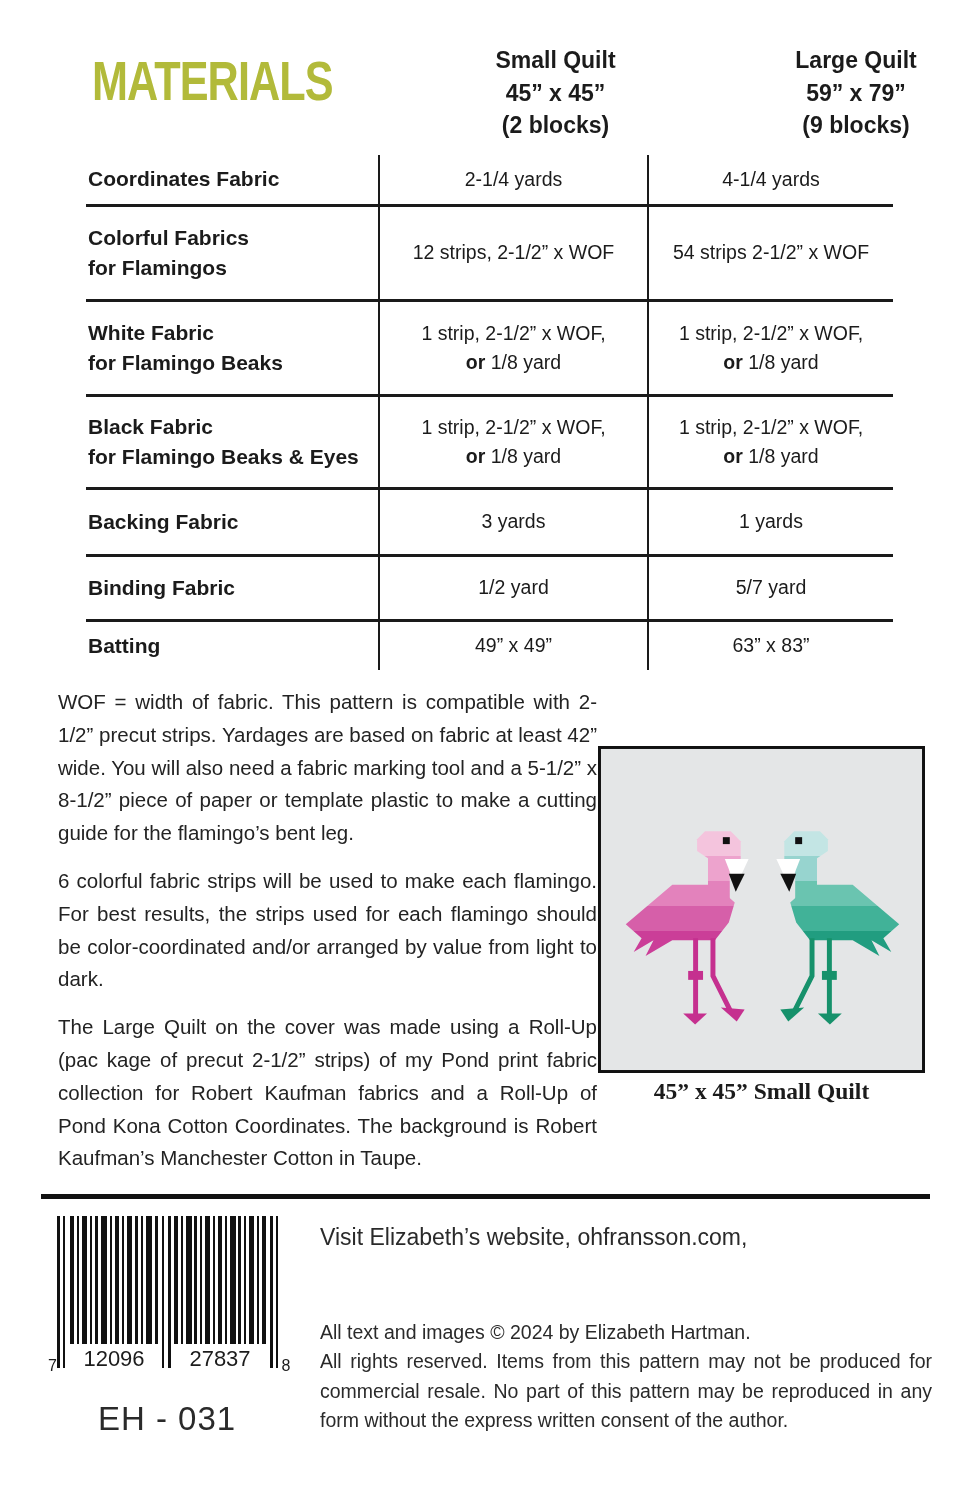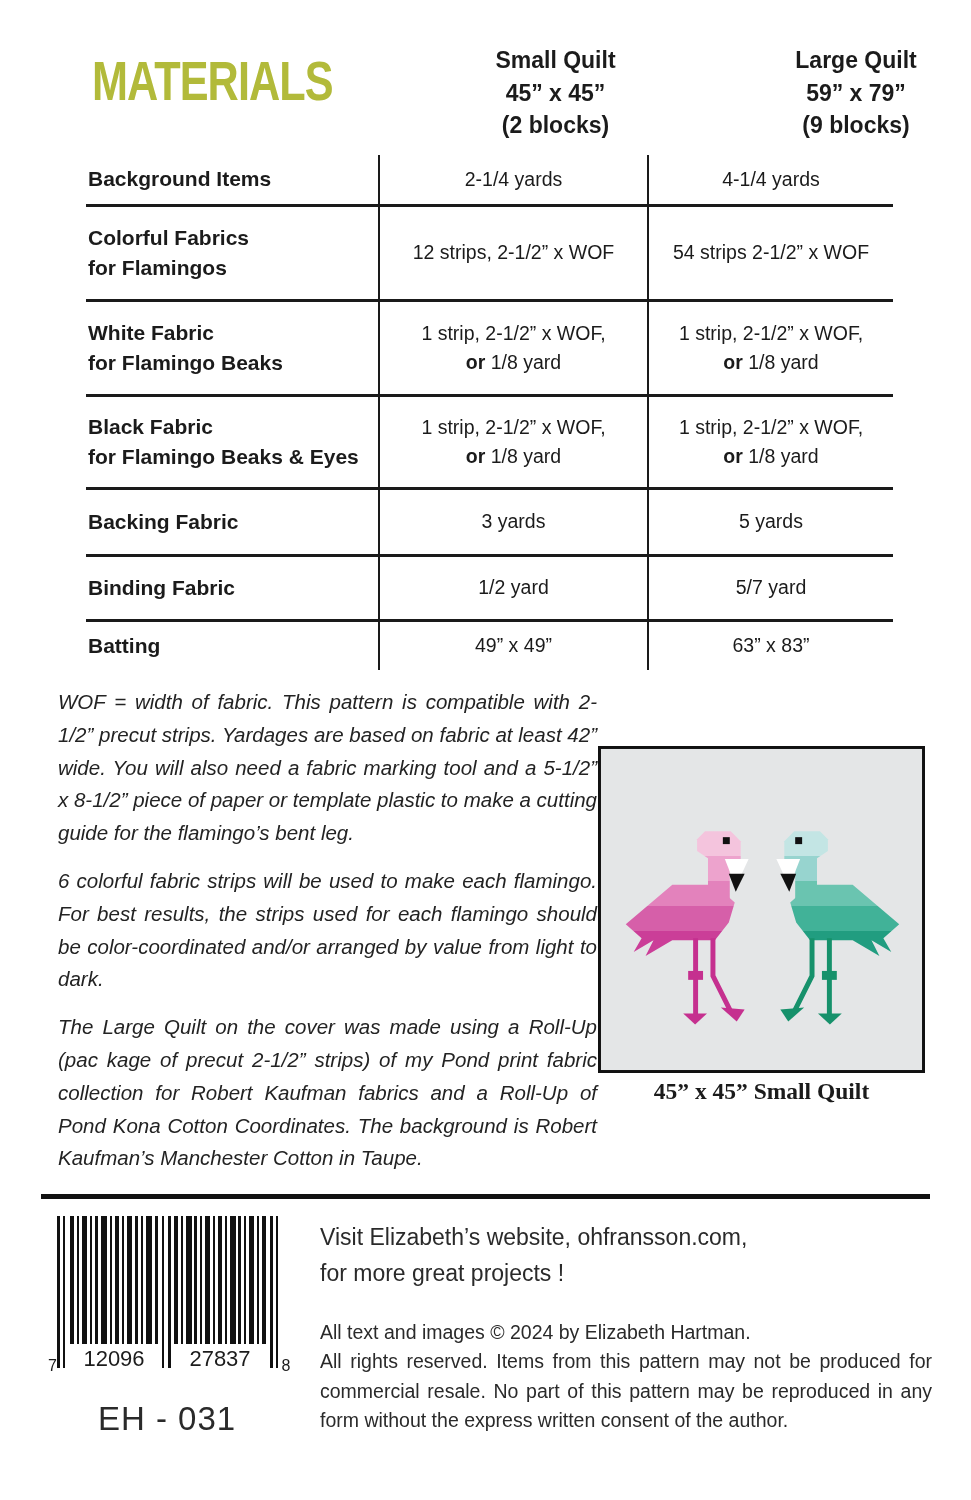--- a/index.html
+++ b/index.html
@@ -20,21 +20,21 @@
           grid-template-rows:52px 95px 95px 93px 67px 65px 48px;}
   .cell{display:flex;flex-direction:column;justify-content:center;}
   .lab{align-items:flex-start;font-weight:bold;font-size:21px;line-height:1.45;padding-left:2px;}
   .val{align-items:center;text-align:right;font-size:19.5px;line-height:1.5;}
   .c2,.c3{border-left:2px solid #1a1a1a;}
   .rb{border-bottom:3px solid #1a1a1a;}
 
   
   .notes{position:absolute;left:58px;top:686px;width:539px;font-size:20.5px;line-height:1.6;
          text-align:justify;color:#232323;}
-  .notes p{margin:0 0 15px 0;font-style:italic;}
+  .notes p{margin:0 0 15px 0;}
 
   
   .figure{position:absolute;left:598px;top:746px;width:327px;height:327px;}
   .figcap{position:absolute;left:598px;top:1078px;width:327px;text-align:center;
           font-weight:bold;font-size:23.5px;font-family:Liberation Serif, serif;}
 
   
   .rule{position:absolute;left:41px;top:1194px;width:889px;height:5px;background:#111;}
 
   
@@ -62,21 +62,21 @@
     <div class="colhead">
       <div>Large Quilt</div>
       <div>59” x 79”</div>
       <div>(9 blocks)</div>
     </div>
   </div>
 
   <div class="mtable">
 
     <div class="cell lab rb">
-        <span>Background Items</span>
+        <span>Coordinates Fabric</span>
       </div>
     <div class="cell val c2 rb">
         <span>2-1/4 yards</span>
       </div>
     <div class="cell val c3 rb">
         <span>4-1/4 yards</span>
       </div>
 
     <div class="cell lab rb">
         <span>Colorful Fabrics</span>
@@ -115,21 +115,21 @@
         <span><b>or</b><span> 1/8 yard</span></span>
       </div>
 
     <div class="cell lab rb">
         <span>Backing Fabric</span>
       </div>
     <div class="cell val c2 rb">
         <span>3 yards</span>
       </div>
     <div class="cell val c3 rb">
-        <span>5 yards</span>
+        <span>1 yards</span>
       </div>
 
     <div class="cell lab rb">
         <span>Binding Fabric</span>
       </div>
     <div class="cell val c2 rb">
         <span>1/2 yard</span>
       </div>
     <div class="cell val c3 rb">
         <span>5/7 yard</span>
@@ -259,21 +259,20 @@
       <text x="72" y="150" text-anchor="middle" font-size="22" fill="#1c1c1c" font-family="Liberation Sans, sans-serif">12096</text>
       <text x="178" y="150" text-anchor="middle" font-size="22" fill="#1c1c1c" font-family="Liberation Sans, sans-serif">27837</text>
       <text x="6" y="155" font-size="16" fill="#1c1c1c" font-family="Liberation Sans, sans-serif">7</text>
       <text x="244" y="155" text-anchor="middle" font-size="16" fill="#1c1c1c" font-family="Liberation Sans, sans-serif">8</text>
     </svg>
   </div>
   <div class="ehcode">EH - 031</div>
 
   <div class="site">
     <div>Visit Elizabeth’s website, ohfransson.com,</div>
-    <div>for more great projects !</div>
   </div>
 
   <div class="copy">
     <div>All text and images © 2024 by Elizabeth Hartman.</div>
     <div class="rest">All rights reserved. Items from this pattern may not be produced for commercial resale. No part of this pattern may be reproduced in any form without the express written consent of the author.</div>
   </div>
 
 </div>
 
 </body></html>

